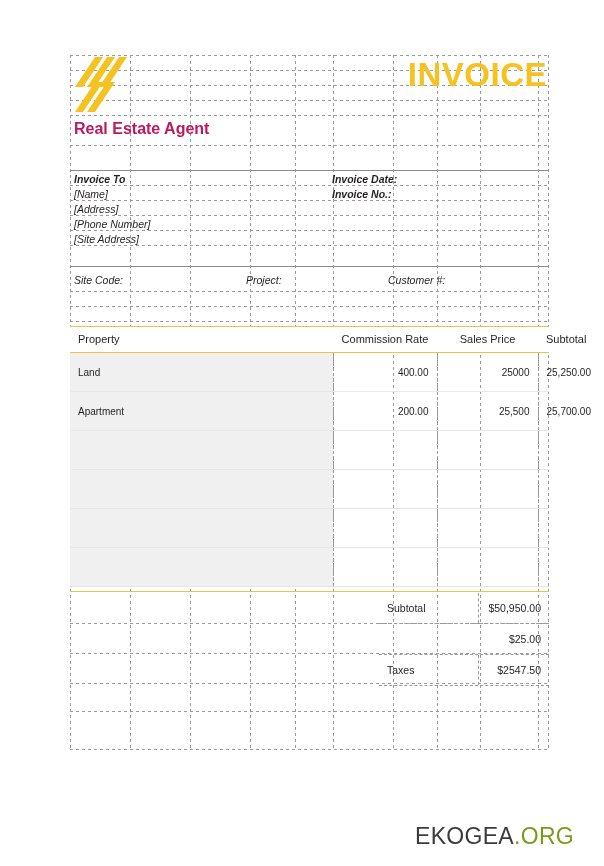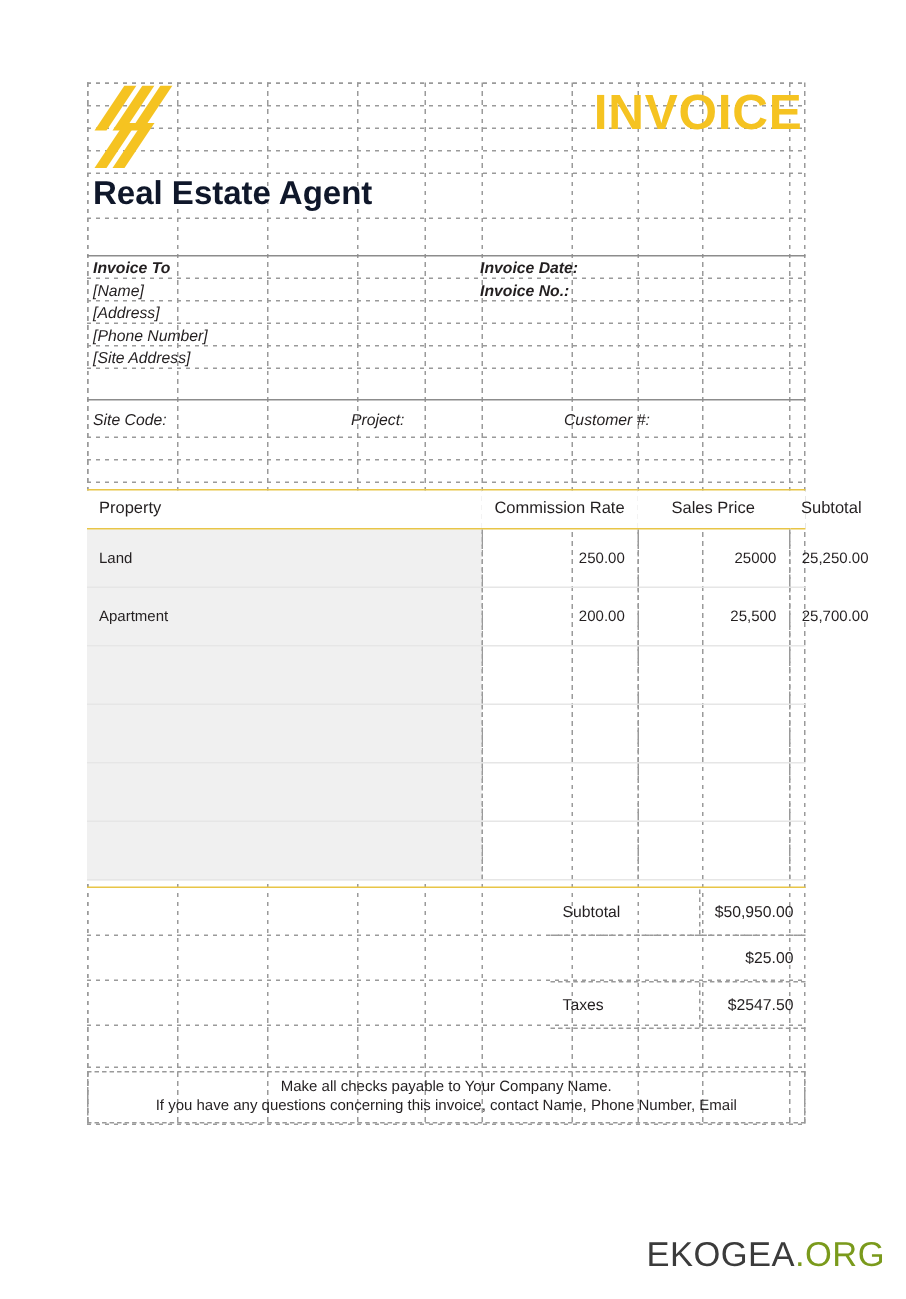--- a/index.html
+++ b/index.html
@@ -12,21 +12,21 @@
     height: 866px;
     position: relative;
     font-family: "Liberation Sans", sans-serif;
     color: #231f20;
     overflow: hidden;
   }
 
   
   #sheet {
     position: absolute;
-    left: 58px;
+    left: 70px;
     top: 55px;
     width: 479px;
     height: 695px;
   }
 
   
   .grid-bg {
     position: absolute;
     inset: 0;
     background-image:
@@ -74,23 +74,23 @@
     font-size: 33px;
     font-weight: bold;
     color: #f5c321;
     letter-spacing: 0.5px;
     line-height: 44px;
   }
   #company-name {
     position: absolute;
     left: 4px;
     top: 63px;
-    font-size: 22px;
+    font-size: 16px;
     font-weight: bold;
-    color: #0f172a;
+    color: #be185d;
     line-height: 22px;
   }
 
   
   .field {
     position: absolute;
     font-size: 10.5px;
     line-height: 14px;
     white-space: nowrap;
     font-style: italic;
@@ -200,21 +200,21 @@
     border: 1px dashed #9a9a9a;
     text-align: center;
     font-size: 10px;
     line-height: 13px;
     padding: 3px 0 4px;
   }
 
   
   #watermark {
     position: absolute;
-    right: 14px;
+    right: 30px;
     bottom: 16px;
     font-size: 23px;
     letter-spacing: 0.3px;
   }
   #watermark .dark { color: #3b3b3b; }
   #watermark .green { color: #7a9a1c; }
 </style>
 </head>
 <body>
 
@@ -298,21 +298,21 @@
         <tr>
           <th class="c-prop">Property</th>
           <th class="c-rate">Commission Rate</th>
           <th class="c-price">Sales Price</th>
           <th class="c-sub">Subtotal</th>
         </tr>
       </thead>
       <tbody>
         <tr>
           <td class="c-prop">Land</td>
-          <td class="c-rate">250.00</td>
+          <td class="c-rate">400.00</td>
           <td class="c-price">25000</td>
           <td class="c-sub">25,250.00</td>
         </tr>
         <tr>
           <td class="c-prop">Apartment</td>
           <td class="c-rate">200.00</td>
           <td class="c-price">25,500</td>
           <td class="c-sub">25,700.00</td>
         </tr>
         <tr class="empty">
@@ -352,22 +352,18 @@
     </div>
     <div class="ttl-row">
       <span class="val">$25.00</span>
     </div>
     <div class="ttl-row">
       <span class="lbl">Taxes</span>
       <span class="val">$2547.50</span>
     </div>
   </div>
 
-  <div id="footer-note">
-    <div>Make all checks payable to Your Company Name.</div>
-    <div>If you have any questions concerning this invoice, contact Name, Phone Number, Email</div>
-  </div>
 
 </div>
 
 <div id="watermark">
   <span class="dark">EKOGEA</span><span class="green">.ORG</span>
 </div>
 
 </body></html>

